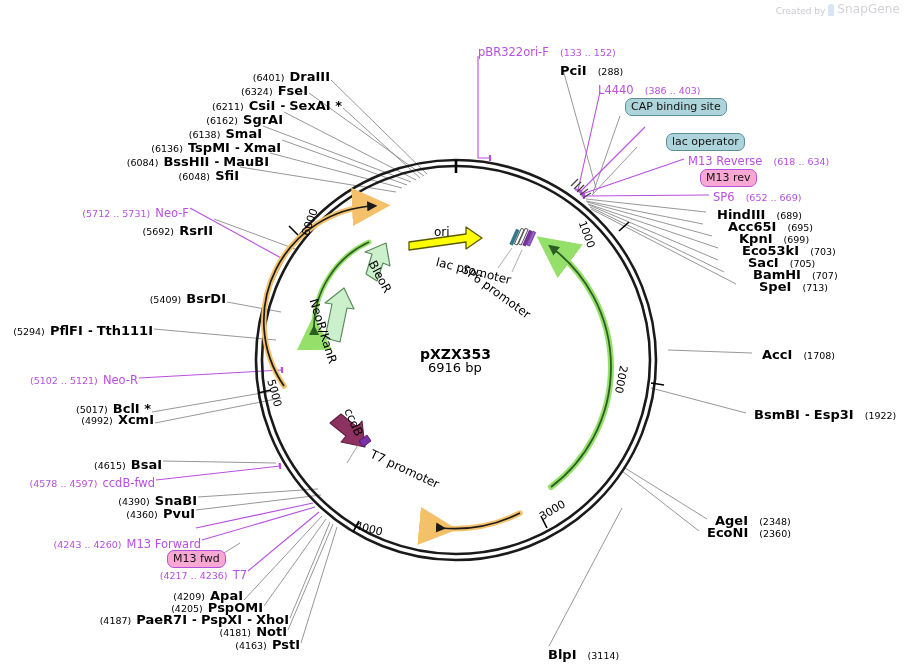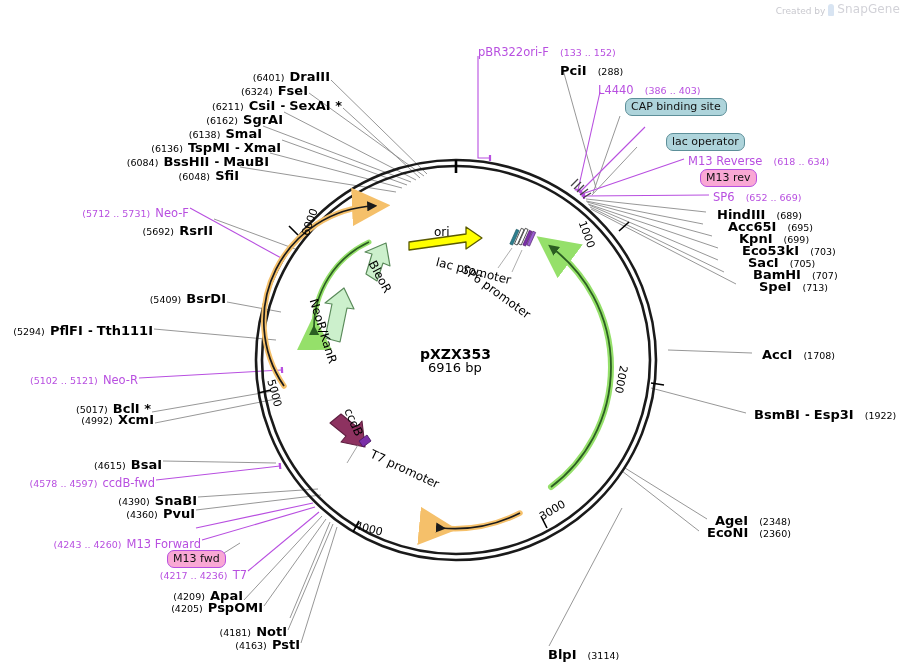--- a/index.html
+++ b/index.html
@@ -321,20 +321,28 @@
     <span class="prim">T7</span>
   </div>
   <div class="lbl rgt" style="left:243px;top:587px;">
     <span class="pos">(4209)</span>
     <span class="enz">ApaI</span>
   </div>
   <div class="lbl rgt" style="left:263px;top:599px;">
     <span class="pos">(4205)</span>
     <span class="enz">PspOMI</span>
   </div>
+  <div class="lbl rgt" style="left:289px;top:611px;">
+    <span class="pos">(4187)</span>
+    <span class="enz">PaeR7I</span>
+    <span class="sep"> - </span>
+    <span class="enz">PspXI</span>
+    <span class="sep"> - </span>
+    <span class="enz">XhoI</span>
+  </div>
   <div class="lbl rgt" style="left:287px;top:623px;">
     <span class="pos">(4181)</span>
     <span class="enz">NotI</span>
   </div>
   <div class="lbl rgt" style="left:300px;top:636px;">
     <span class="pos">(4163)</span>
     <span class="enz">PstI</span>
   </div>
 
   <div class="lbl" style="left:478px;top:43px;">

